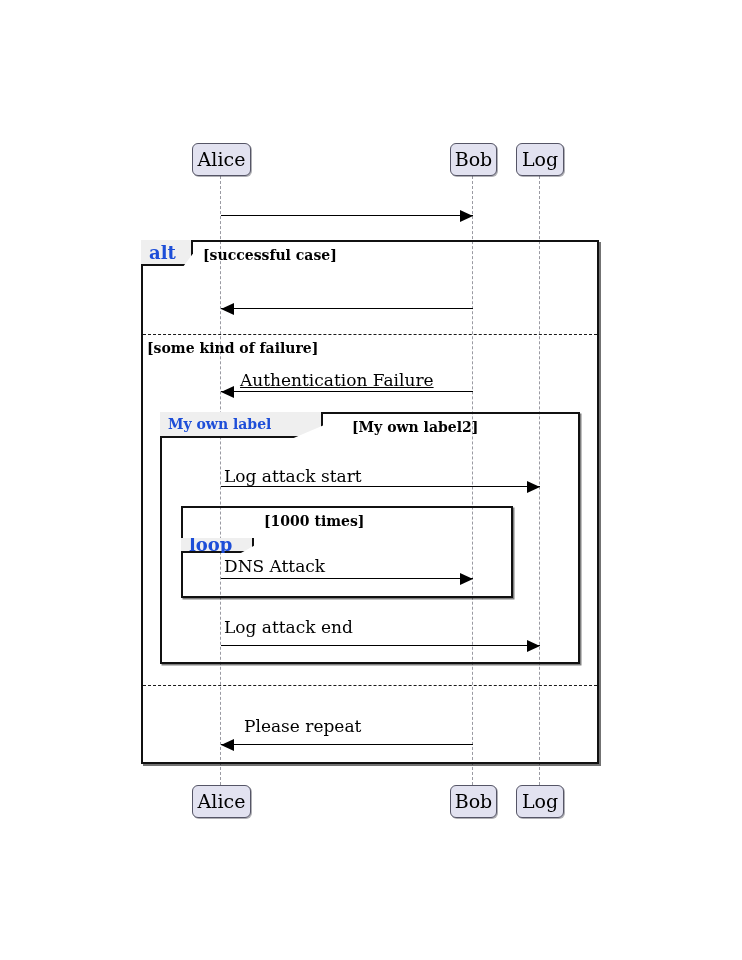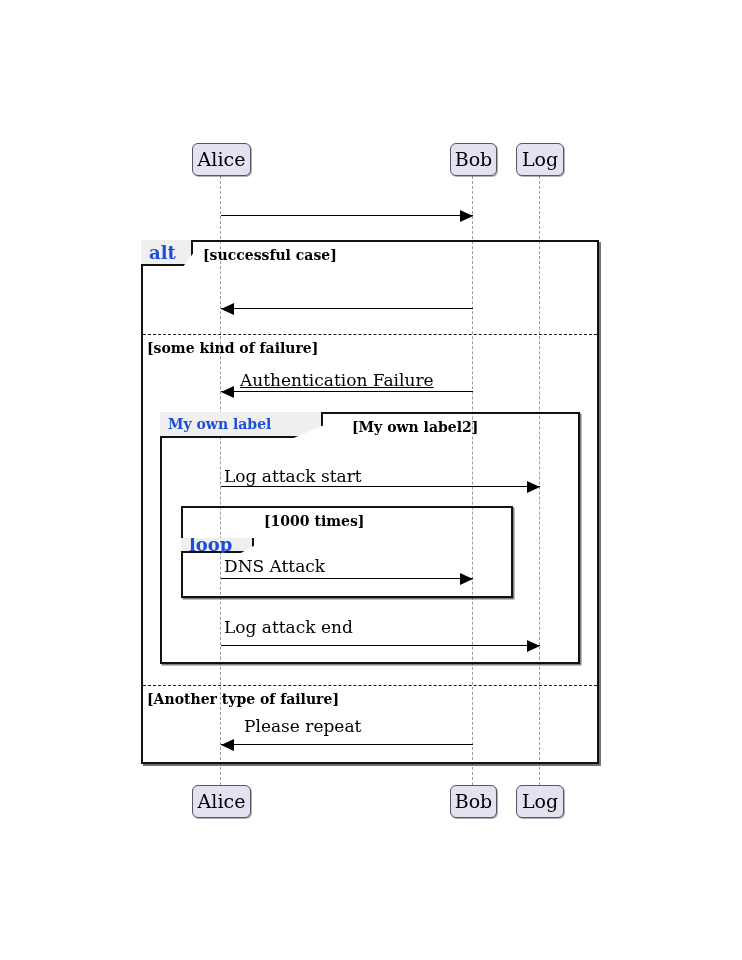--- a/index.html
+++ b/index.html
@@ -118,21 +118,20 @@
 <div id="canvas">
     <div class="lifeline" style="left: 220.25px; top: 176px; height: 609px;"></div>
     <div class="lifeline" style="left: 472.25px; top: 176px; height: 609px;"></div>
     <div class="lifeline" style="left: 539.25px; top: 176px; height: 609px;"></div>
     <div class="frame" style="left: 141px; top: 240px; width: 458px; height: 524px;"></div>
     <div class="frame-tab" style="left: 141px; top: 240px; width: 52px; height: 26px; font-size: 18px;">alt</div>
     <div class="frame-guard" style="left: 203px; top: 247px;">[successful case]</div>
     <div class="frame-divider" style="left: 143px; top: 334px; width: 454px;"></div>
     <div class="frame-guard" style="left: 147px; top: 340px;">[some kind of failure]</div>
     <div class="frame-divider" style="left: 143px; top: 685px; width: 454px;"></div>
-    <div class="frame-guard" style="left: 147px; top: 691px;">[Another type of failure]</div>
     <div class="frame frame-inner" style="left: 160px; top: 412px; width: 420px; height: 252px;"></div>
     <div class="frame-tab" style="left: 160px; top: 412px; width: 163px; height: 26px; font-size: 14px;">My own label</div>
     <div class="frame-guard" style="left: 352px; top: 419px;">[My own label2]</div>
     <div class="frame frame-inner" style="left: 181px; top: 506px; width: 332px; height: 92px;"></div>
     <div class="frame-tab" style="left: 181px; top: 506px; width: 73px; height: 15px; font-size: 18px; margin-top: 32px;">loop</div>
     <div class="frame-guard" style="left: 264px; top: 513px;">[1000 times]</div>
     <div class="msg-line" style="left: 221px; top: 215px; width: 252px;"></div>
     <div class="msg-head right" style="top: 209.8px; left: 460px;"></div>
     <div class="msg-line" style="left: 221px; top: 308px; width: 252px;"></div>
     <div class="msg-head left" style="top: 302.8px; left: 221px;"></div>

